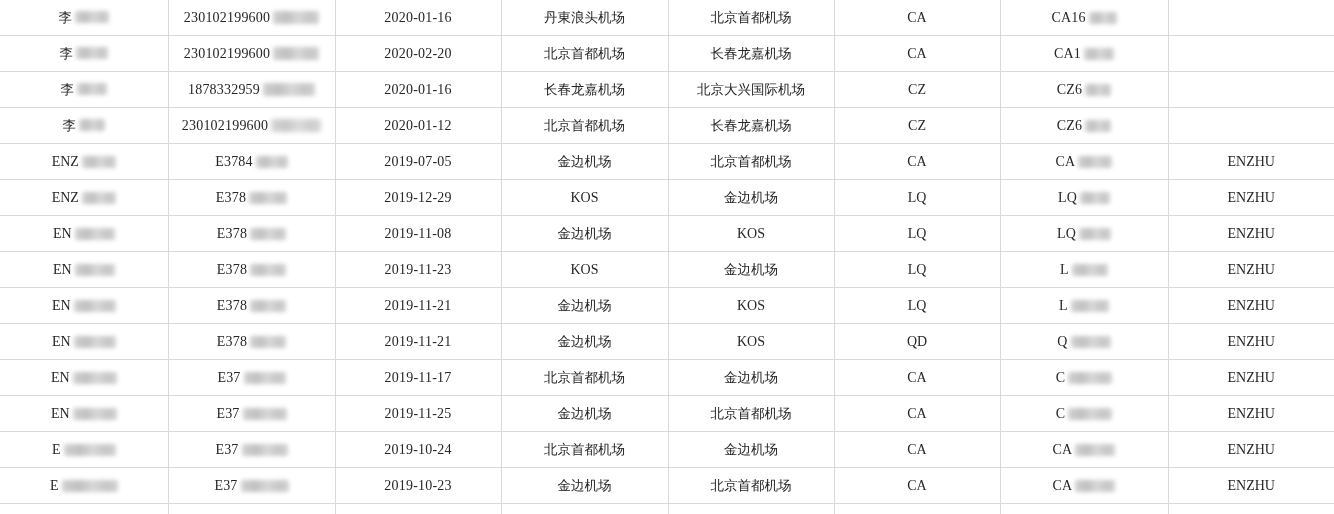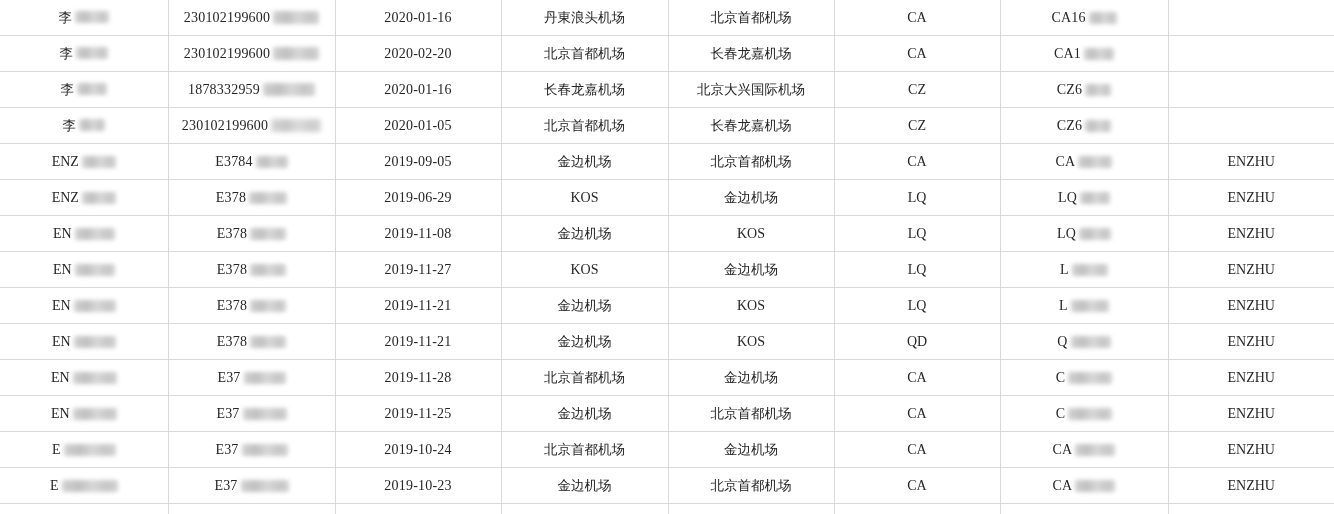--- a/index.html
+++ b/index.html
@@ -148,61 +148,61 @@
 
   <tr>
     <td class="vline"><span class="cell-inner">
             <span class="cn">李</span>
             <span class="blur" style="width:26px"></span>
           </span></td>
     <td class="vline"><span class="cell-inner">
             <span class="num">230102199600</span>
             <span class="blur tall soft" style="width:50px"></span>
           </span></td>
-    <td class="vline"><span class="num">2020-01-05</span></td>
+    <td class="vline"><span class="num">2020-01-12</span></td>
     <td class="vline"><span class="cn">北京首都机场</span></td>
     <td class="vline"><span class="cn">长春龙嘉机场</span></td>
     <td class="vline"><span class="txt">CZ</span></td>
     <td class="vline"><span class="cell-inner">
             <span class="num">CZ6</span>
             <span class="blur" style="width:26px"></span>
           </span></td>
     <td><span class="txt"></span></td>
   </tr>
 
   <tr>
     <td class="vline"><span class="cell-inner">
             <span class="txt">ENZ</span>
             <span class="blur" style="width:34px"></span>
           </span></td>
     <td class="vline"><span class="cell-inner">
             <span class="num">E3784</span>
             <span class="blur" style="width:32px"></span>
           </span></td>
-    <td class="vline"><span class="num">2019-09-05</span></td>
+    <td class="vline"><span class="num">2019-07-05</span></td>
     <td class="vline"><span class="cn">金边机场</span></td>
     <td class="vline"><span class="cn">北京首都机场</span></td>
     <td class="vline"><span class="txt">CA</span></td>
     <td class="vline"><span class="cell-inner">
             <span class="num">CA</span>
             <span class="blur" style="width:34px"></span>
           </span></td>
     <td><span class="txt">ENZHU</span></td>
   </tr>
 
   <tr>
     <td class="vline"><span class="cell-inner">
             <span class="txt">ENZ</span>
             <span class="blur" style="width:34px"></span>
           </span></td>
     <td class="vline"><span class="cell-inner">
             <span class="num">E378</span>
             <span class="blur" style="width:38px"></span>
           </span></td>
-    <td class="vline"><span class="num">2019-06-29</span></td>
+    <td class="vline"><span class="num">2019-12-29</span></td>
     <td class="vline"><span class="txt">KOS</span></td>
     <td class="vline"><span class="cn">金边机场</span></td>
     <td class="vline"><span class="txt">LQ</span></td>
     <td class="vline"><span class="cell-inner">
             <span class="num">LQ</span>
             <span class="blur" style="width:30px"></span>
           </span></td>
     <td><span class="txt">ENZHU</span></td>
   </tr>
 
@@ -228,21 +228,21 @@
 
   <tr>
     <td class="vline"><span class="cell-inner">
             <span class="txt">EN</span>
             <span class="blur" style="width:40px"></span>
           </span></td>
     <td class="vline"><span class="cell-inner">
             <span class="num">E378</span>
             <span class="blur" style="width:36px"></span>
           </span></td>
-    <td class="vline"><span class="num">2019-11-27</span></td>
+    <td class="vline"><span class="num">2019-11-23</span></td>
     <td class="vline"><span class="txt">KOS</span></td>
     <td class="vline"><span class="cn">金边机场</span></td>
     <td class="vline"><span class="txt">LQ</span></td>
     <td class="vline"><span class="cell-inner">
             <span class="num">L</span>
             <span class="blur" style="width:36px"></span>
           </span></td>
     <td><span class="txt">ENZHU</span></td>
   </tr>
 
@@ -288,21 +288,21 @@
 
   <tr>
     <td class="vline"><span class="cell-inner">
             <span class="txt">EN</span>
             <span class="blur" style="width:44px"></span>
           </span></td>
     <td class="vline"><span class="cell-inner">
             <span class="num">E37</span>
             <span class="blur" style="width:42px"></span>
           </span></td>
-    <td class="vline"><span class="num">2019-11-28</span></td>
+    <td class="vline"><span class="num">2019-11-17</span></td>
     <td class="vline"><span class="cn">北京首都机场</span></td>
     <td class="vline"><span class="cn">金边机场</span></td>
     <td class="vline"><span class="txt">CA</span></td>
     <td class="vline"><span class="cell-inner">
             <span class="num">C</span>
             <span class="blur" style="width:44px"></span>
           </span></td>
     <td><span class="txt">ENZHU</span></td>
   </tr>
 

